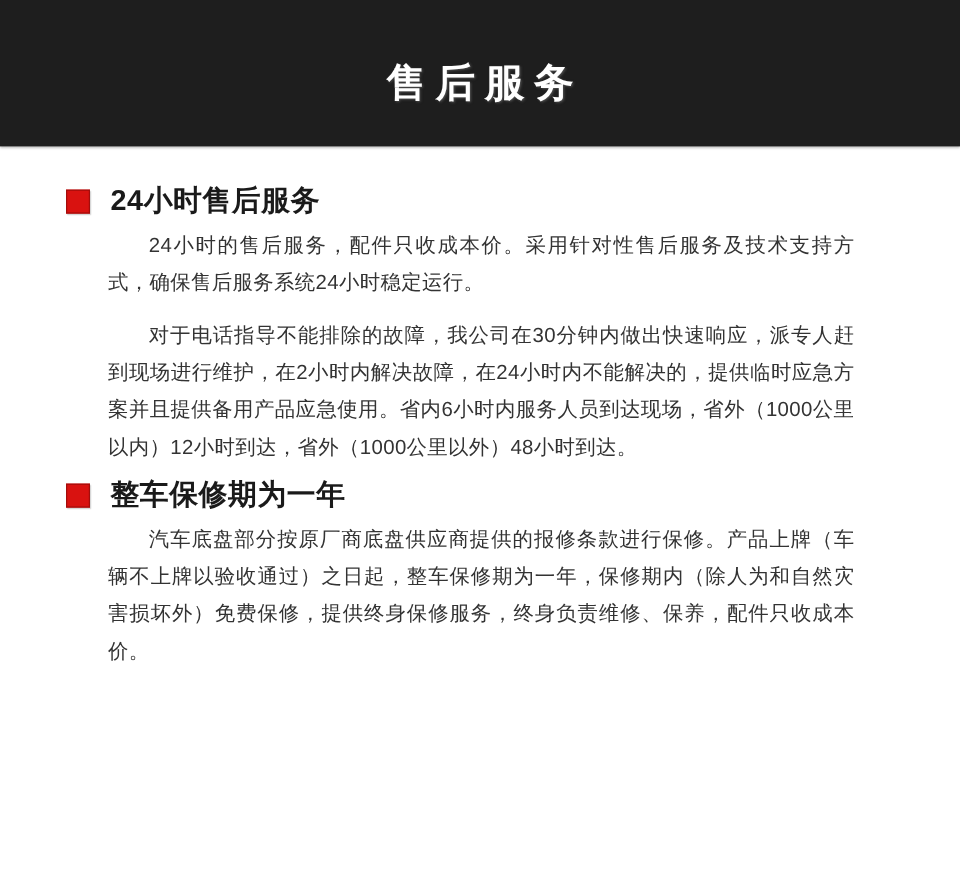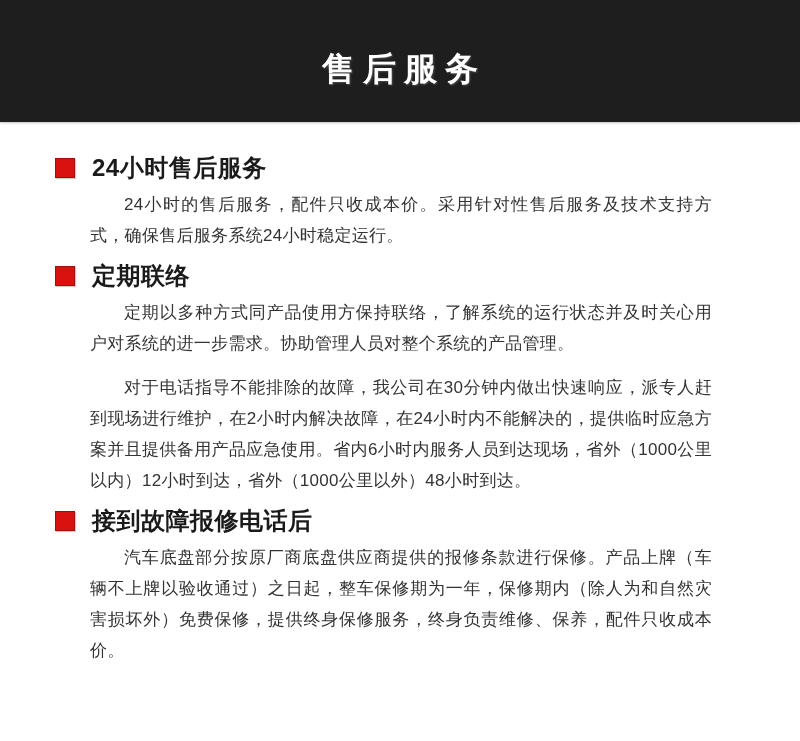--- a/index.html
+++ b/index.html
@@ -83,40 +83,31 @@
     <div class="section">
       <div class="section-heading-row">
         <span class="bullet"></span>
         <h2 class="section-heading">24小时售后服务</h2>
       </div>
       <div class="section-body">
         <p>24小时的售后服务，配件只收成本价。采用针对性售后服务及技术支持方式，确保售后服务系统24小时稳定运行。</p>
       </div>
     </div>
 
-    <div class="section">
-      <div class="section-heading-row">
-        <span class="bullet"></span>
-        <h2 class="section-heading">定期联络</h2>
-      </div>
-      <div class="section-body">
-        <p>定期以多种方式同产品使用方保持联络，了解系统的运行状态并及时关心用户对系统的进一步需求。协助管理人员对整个系统的产品管理。</p>
-      </div>
-    </div>
 
     <div class="section">
       <div class="section-body">
         <p>对于电话指导不能排除的故障，我公司在30分钟内做出快速响应，派专人赶到现场进行维护，在2小时内解决故障，在24小时内不能解决的，提供临时应急方案并且提供备用产品应急使用。省内6小时内服务人员到达现场，省外（1000公里以内）12小时到达，省外（1000公里以外）48小时到达。</p>
       </div>
     </div>
 
     <div class="section">
       <div class="section-heading-row">
         <span class="bullet"></span>
-        <h2 class="section-heading">接到故障报修电话后</h2>
+        <h2 class="section-heading">整车保修期为一年</h2>
       </div>
       <div class="section-body">
         <p>汽车底盘部分按原厂商底盘供应商提供的报修条款进行保修。产品上牌（车辆不上牌以验收通过）之日起，整车保修期为一年，保修期内（除人为和自然灾害损坏外）免费保修，提供终身保修服务，终身负责维修、保养，配件只收成本价。</p>
       </div>
     </div>
 
   </div>
 </div>
 
 </body></html>

